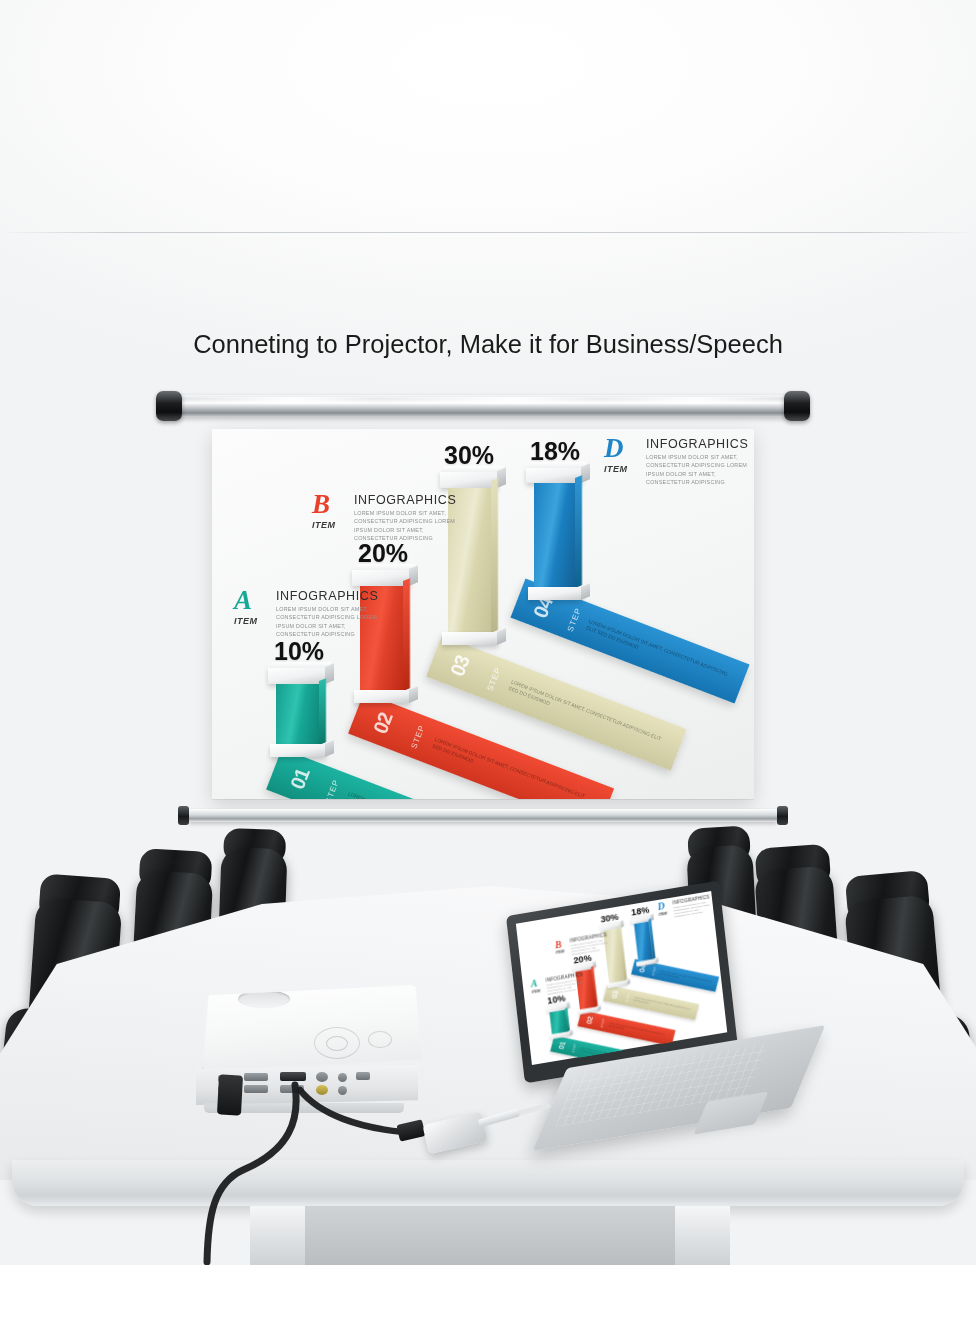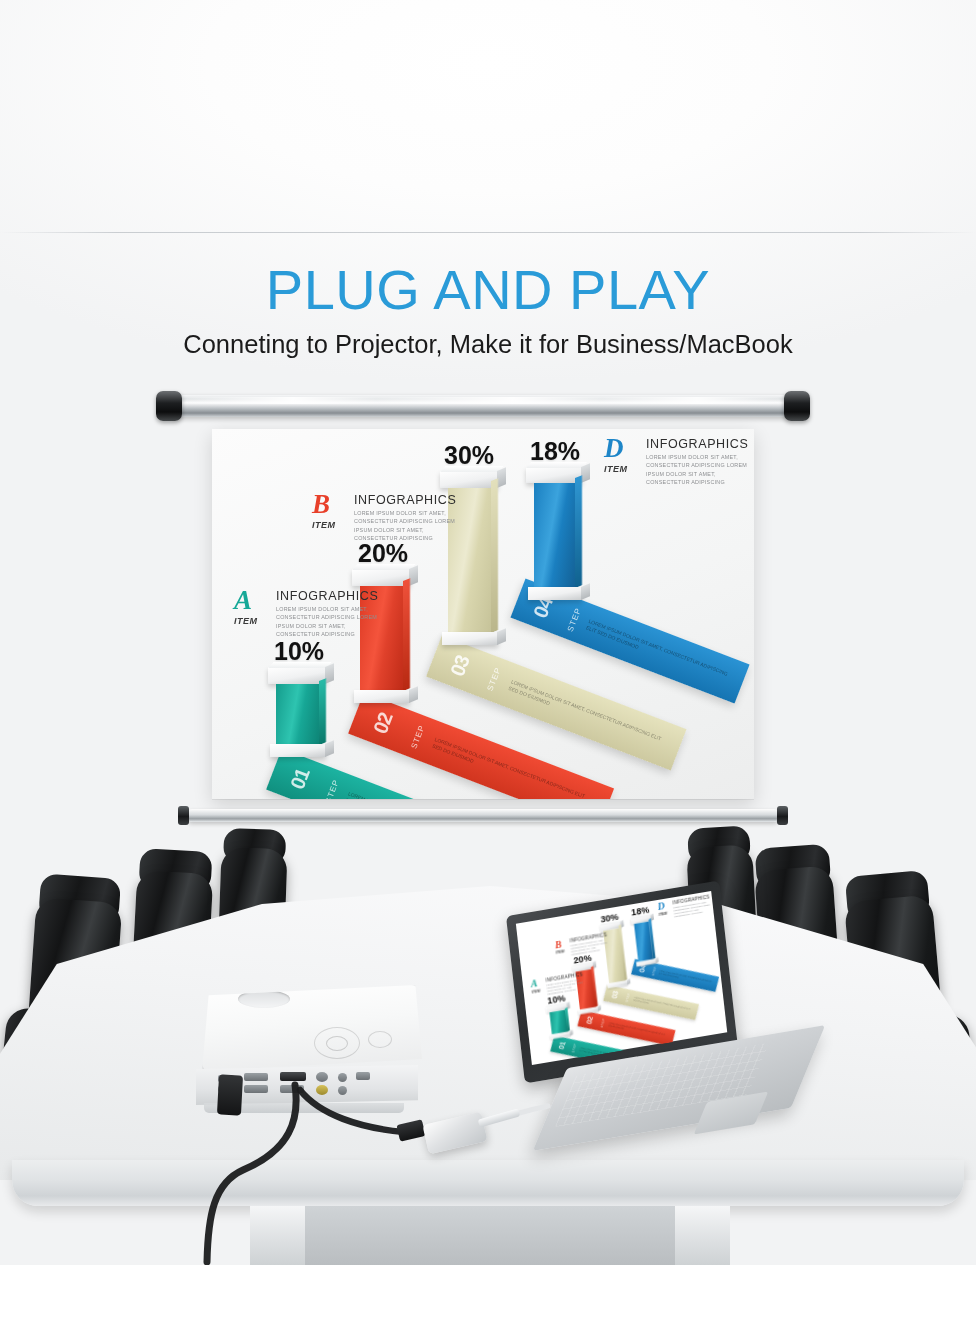--- a/index.html
+++ b/index.html
@@ -167,22 +167,21 @@
 </style>
 </head>
 <body>
 
 <div id="page">
 
   <div class="hero">
 
     <div class="wall-seam"></div>
 
-    <div class="title">PLUG AND PLAY</div>
-    <div class="subtitle">Conneting to Projector, Make it for Business/MacBook</div>
+    <div class="subtitle">Conneting to Projector, Make it for Business/Speech</div>
 
     <div class="screen-wrap">
       <div class="roller">
         <div class="roller-gloss"></div>
       </div>
       <div class="endcap l"></div>
       <div class="endcap r"></div>
 
       <div class="screen">
         <div class="screen-inner"></div>

